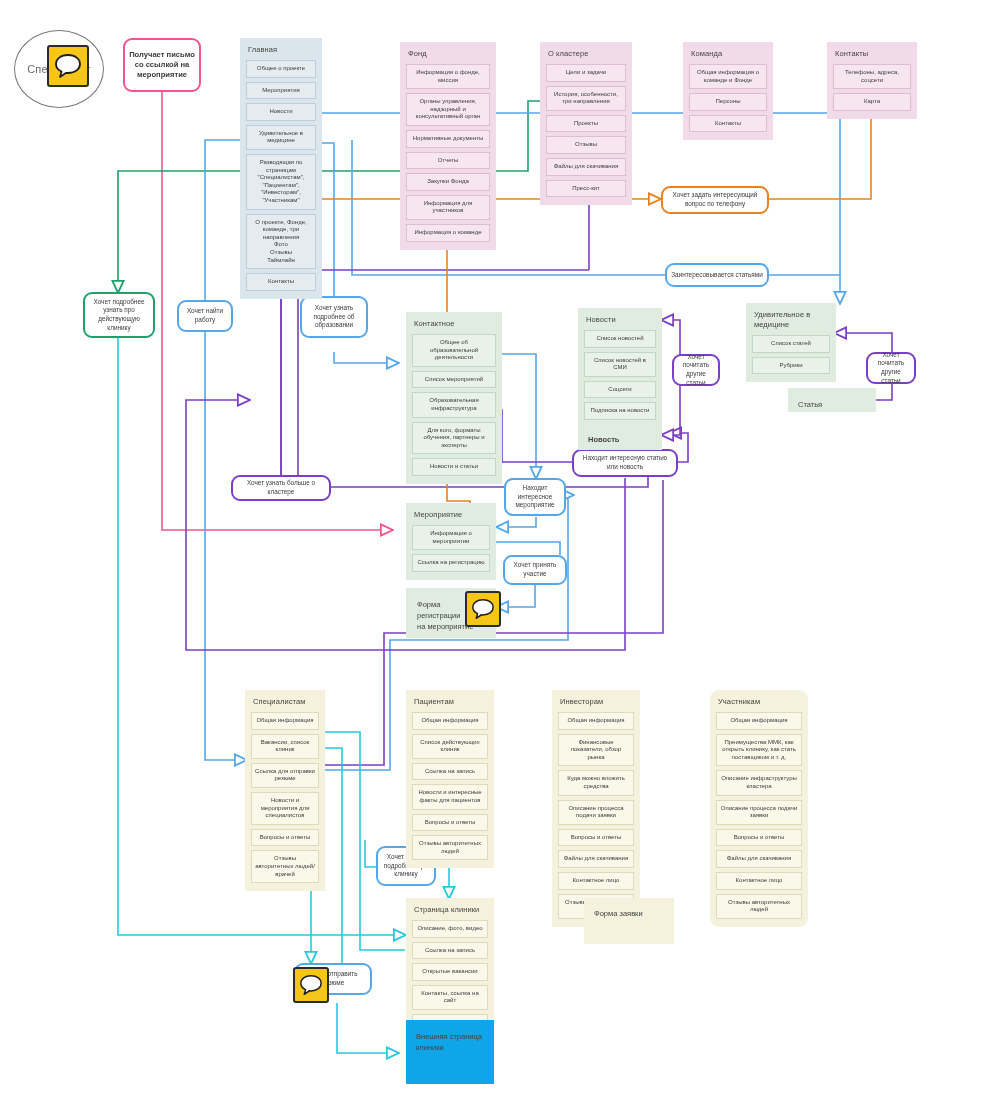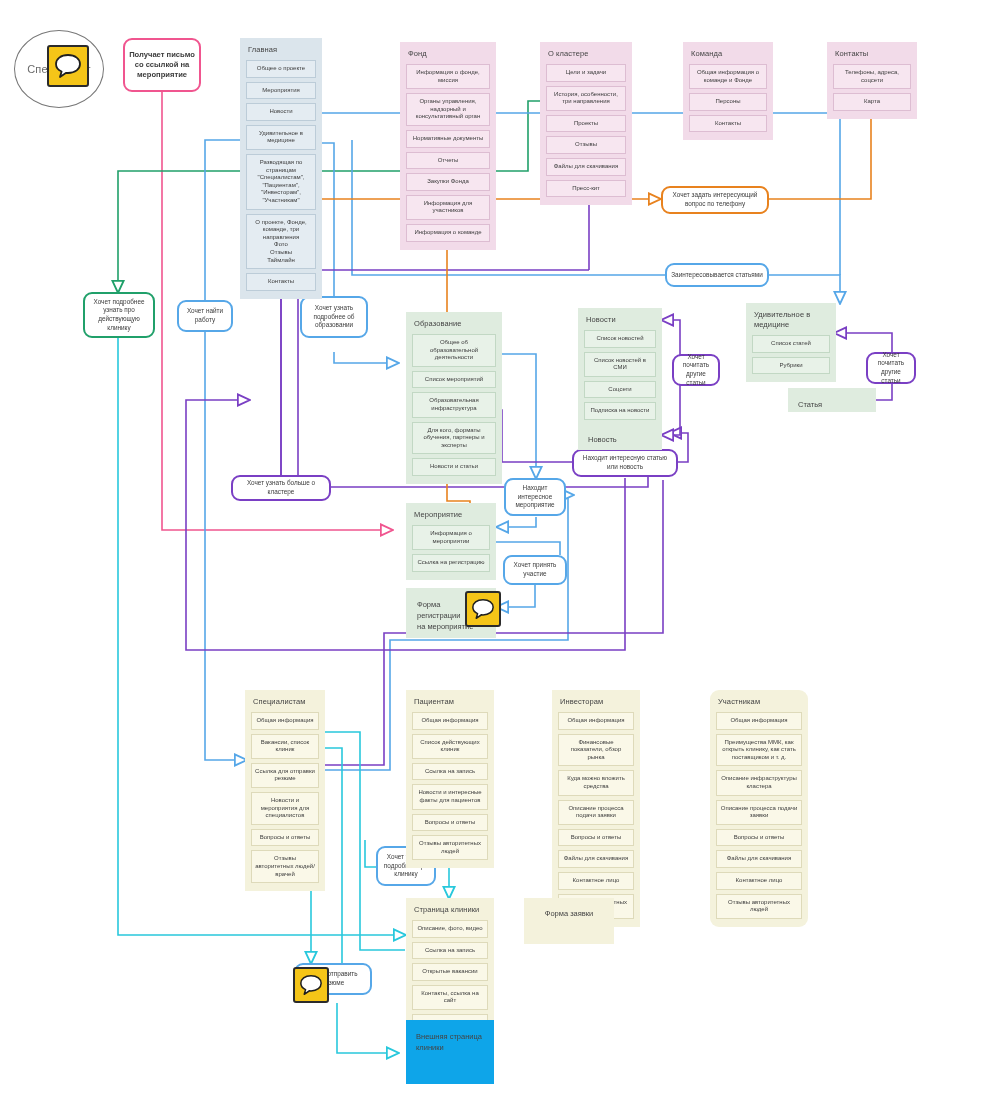--- a/index.html
+++ b/index.html
@@ -326,39 +326,39 @@
     <div class="item">Контакты</div>
   </div>
 
   <div class="group g-pink" style="left:827px;top:42px;width:90px;">
     <div class="g-title">Контакты</div>
     <div class="item">Телефоны, адреса, соцсети</div>
     <div class="item">Карта</div>
   </div>
 
   <div class="group g-green" style="left:406px;top:312px;width:96px;">
-    <div class="g-title">Образование</div>
+    <div class="g-title">Контактное</div>
     <div class="item">Общее об образовательной деятельности</div>
     <div class="item">Список мероприятий</div>
     <div class="item">Образовательная инфраструктура</div>
     <div class="item">Для кого, форматы обучения, партнеры и эксперты</div>
     <div class="item">Новости и статьи</div>
   </div>
 
 
   <div class="group g-green" style="left:578px;top:308px;width:84px;">
     <div class="g-title">Новости</div>
     <div class="item">Список новостей</div>
     <div class="item">Список новостей в СМИ</div>
     <div class="item">Соцсети</div>
     <div class="item">Подписка на новости</div>
     <div class="item">Пресс-кит</div>
   </div>
 
-  <div class="group g-green-plain" style="left:578px;top:424px;width:84px;height:22px;">
+  <div class="group g-green-plain" style="left:578px;top:424px;width:84px;height:22px;font-weight:bold;">
     <div class="plain-title" style="padding:4px 4px;">Новость</div>
   </div>
 
   <div class="group g-green-plain" style="left:748px;top:388px;width:88px;height:24px;margin-left:40px;">
     <div class="plain-title" style="padding:5px 4px;">Статья</div>
   </div>
 
   <div class="group g-green" style="left:746px;top:303px;width:90px;">
     <div class="g-title" style="white-space:pre-line;">Удивительное в медицине</div>
     <div class="item">Список статей</div>
@@ -428,21 +428,21 @@
 
   <div class="group g-cream" style="left:406px;top:898px;width:88px;">
     <div class="g-title">Страница клиники</div>
     <div class="item">Описание, фото, видео</div>
     <div class="item">Ссылка на запись</div>
     <div class="item">Открытые вакансии</div>
     <div class="item">Контакты, ссылка на сайт</div>
     <div class="item">Новости и мероприятия, относящиеся к клинике</div>
   </div>
 
-  <div class="group g-cream" style="left:524px;top:898px;width:90px;height:46px;text-align:center;">
+  <div class="group g-cream" style="left:584px;top:898px;width:90px;height:46px;">
     <div class="plain-title" style="padding:4px 4px;">Форма заявки</div>
   </div>
 
   <div class="group g-grey" style="left:406px;top:1020px;width:88px;height:64px;">
     <div class="plain-title" style="white-space:pre-line;padding:5px 4px;">Внешняя страница
 клиники</div>
   </div>
 
   <div class="chat-icon" style="left:293px;top:967px;width:32px;height:32px;">
     <svg width="24" height="22" viewBox="0 0 28 26">

